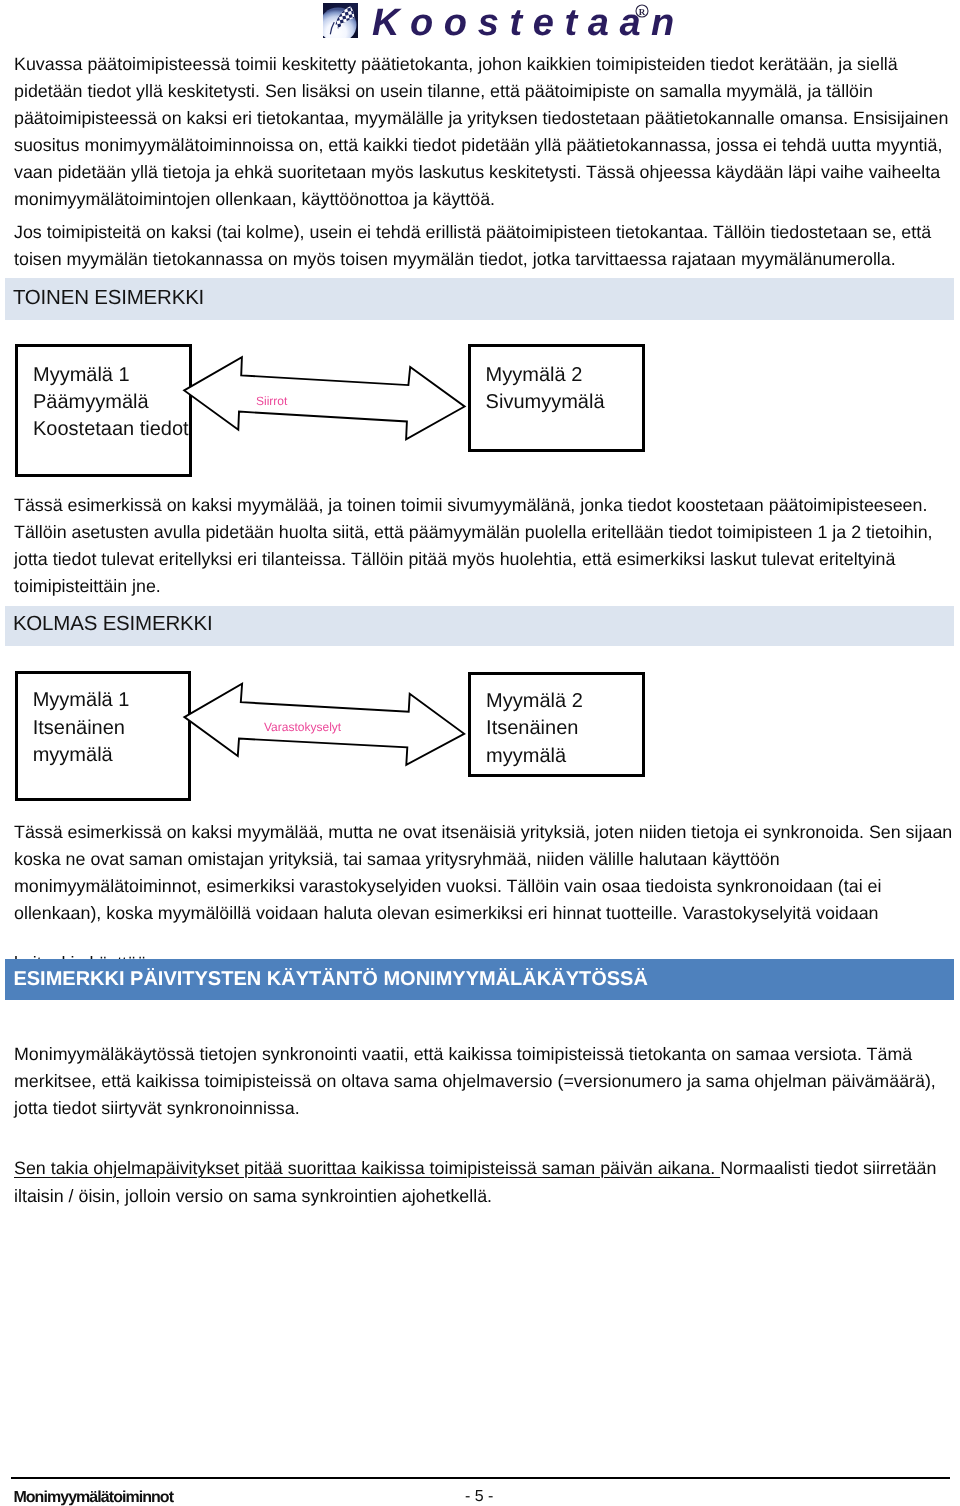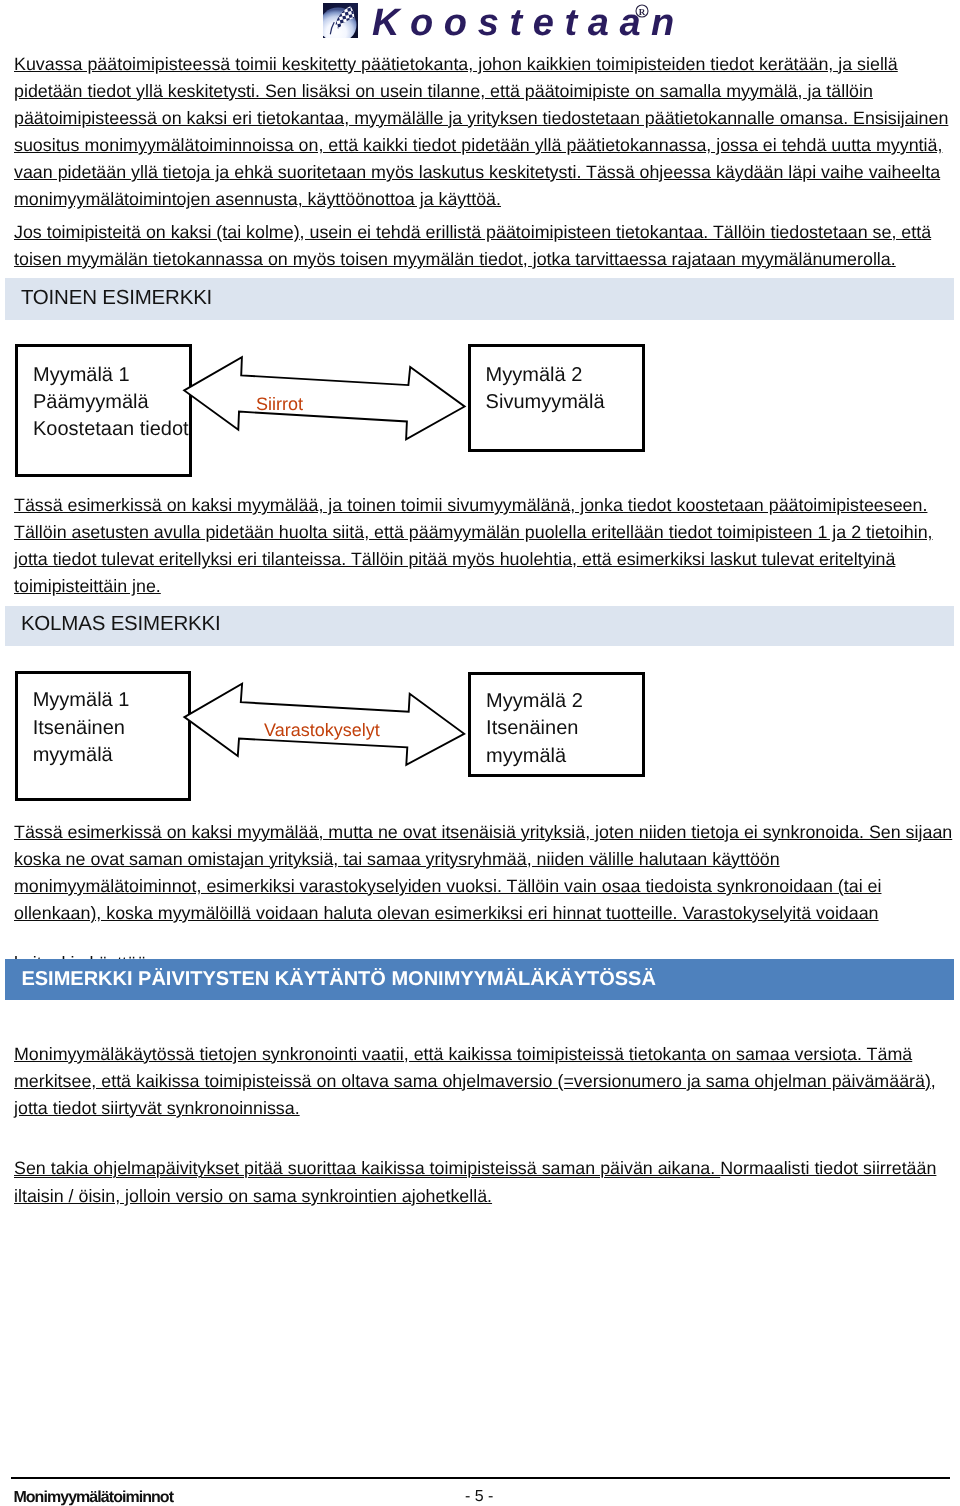--- a/index.html
+++ b/index.html
@@ -10,34 +10,34 @@
   .pg{position:absolute;left:0;top:0;width:960px;height:1506px;transform:translateZ(0);}
 
   
   #logo{position:absolute;left:0px;top:0px;width:960px;height:44px;}
   #logo .mark{position:absolute;left:322.6px;top:2.8px;width:35px;height:35px;display:block;}
   #logo .word{position:absolute;left:372px;top:2.1px;font-size:38px;font-weight:bold;
      font-style:italic;letter-spacing:10.6px;color:#2A1C5E;white-space:pre;}
   #logo .tm{position:absolute;left:635px;top:4px;width:15px;height:15px;}
 
   
-  .tl{position:absolute;left:14px;white-space:pre;font-size:17.85px;color:#0d0d0d;text-decoration:underline;}
+  .tl{position:absolute;left:14px;white-space:pre;font-size:17.85px;color:#0d0d0d;}
   .u{text-decoration:underline;text-underline-offset:2.5px;text-decoration-thickness:1.2px;}
 
   
   .band{position:absolute;left:4.8px;width:949.4px;}
   .band.light{background:#DCE4EF;}
   .band.blue{background:#4E81BD;}
-  .bandtxt{position:absolute;left:12.9px;white-space:pre;font-size:20.5px;letter-spacing:-0.2px;color:#141414;margin-left:8px;}
+  .bandtxt{position:absolute;left:12.9px;white-space:pre;font-size:20.5px;letter-spacing:-0.2px;color:#141414;}
   .bandtxt.w{color:#ffffff;font-weight:bold;letter-spacing:0px;font-size:20px;left:13.4px;}
 
   
   .nbox{position:absolute;border:3px solid #000;background:#fff;box-sizing:border-box;}
   .bl{position:absolute;left:14.8px;white-space:pre;font-size:20px;color:#111;}
-  .arrlbl{position:absolute;white-space:pre;font-size:18px;color:#c2410c;}
+  .arrlbl{position:absolute;white-space:pre;font-size:12px;color:#ec4899;}
   svg.arrow{position:absolute;left:0;top:0;}
 
   
   #footrule{position:absolute;left:10.6px;top:1477.2px;width:939px;height:2.2px;background:#000;}
   #footleft{position:absolute;left:13.4px;top:1488.5px;font-size:16px;letter-spacing:-0.95px;font-weight:bold;color:#111;white-space:pre;}
   #footpage{position:absolute;left:465px;top:1487.6px;font-size:16px;color:#111;white-space:pre;}
 </style>
 </head>
 <body>
 <div class="pg">
@@ -124,21 +124,21 @@
   </div>
 
   <div id="layer">
 
   <div>
     <div class="tl" style="top:53.5px">Kuvassa päätoimipisteessä toimii keskitetty päätietokanta, johon kaikkien toimipisteiden tiedot kerätään, ja siellä</div>
     <div class="tl" style="top:80.65px">pidetään tiedot yllä keskitetysti. Sen lisäksi on usein tilanne, että päätoimipiste on samalla myymälä, ja tällöin</div>
     <div class="tl" style="top:107.8px">päätoimipisteessä on kaksi eri tietokantaa, myymälälle ja yrityksen tiedostetaan päätietokannalle omansa. Ensisijainen</div>
     <div class="tl" style="top:134.95px">suositus monimyymälätoiminnoissa on, että kaikki tiedot pidetään yllä päätietokannassa, jossa ei tehdä uutta myyntiä,</div>
     <div class="tl" style="top:162.1px">vaan pidetään yllä tietoja ja ehkä suoritetaan myös laskutus keskitetysti. Tässä ohjeessa käydään läpi vaihe vaiheelta</div>
-    <div class="tl" style="top:189.25px">monimyymälätoimintojen asennusta, käyttöönottoa ja käyttöä.</div>
+    <div class="tl" style="top:189.25px">monimyymälätoimintojen ollenkaan, käyttöönottoa ja käyttöä.</div>
   </div>
 
   <div>
     <div class="tl" style="top:221.6px">Jos toimipisteitä on kaksi (tai kolme), usein ei tehdä erillistä päätoimipisteen tietokantaa. Tällöin tiedostetaan se, että</div>
     <div class="tl" style="top:248.75px">toisen myymälän tietokannassa on myös toisen myymälän tiedot, jotka tarvittaessa rajataan myymälänumerolla.</div>
   </div>
 
   <div class="band light" style="top:278px;height:42px"></div>
   <div class="bandtxt" style="top:285.5px">TOINEN ESIMERKKI</div>
 

